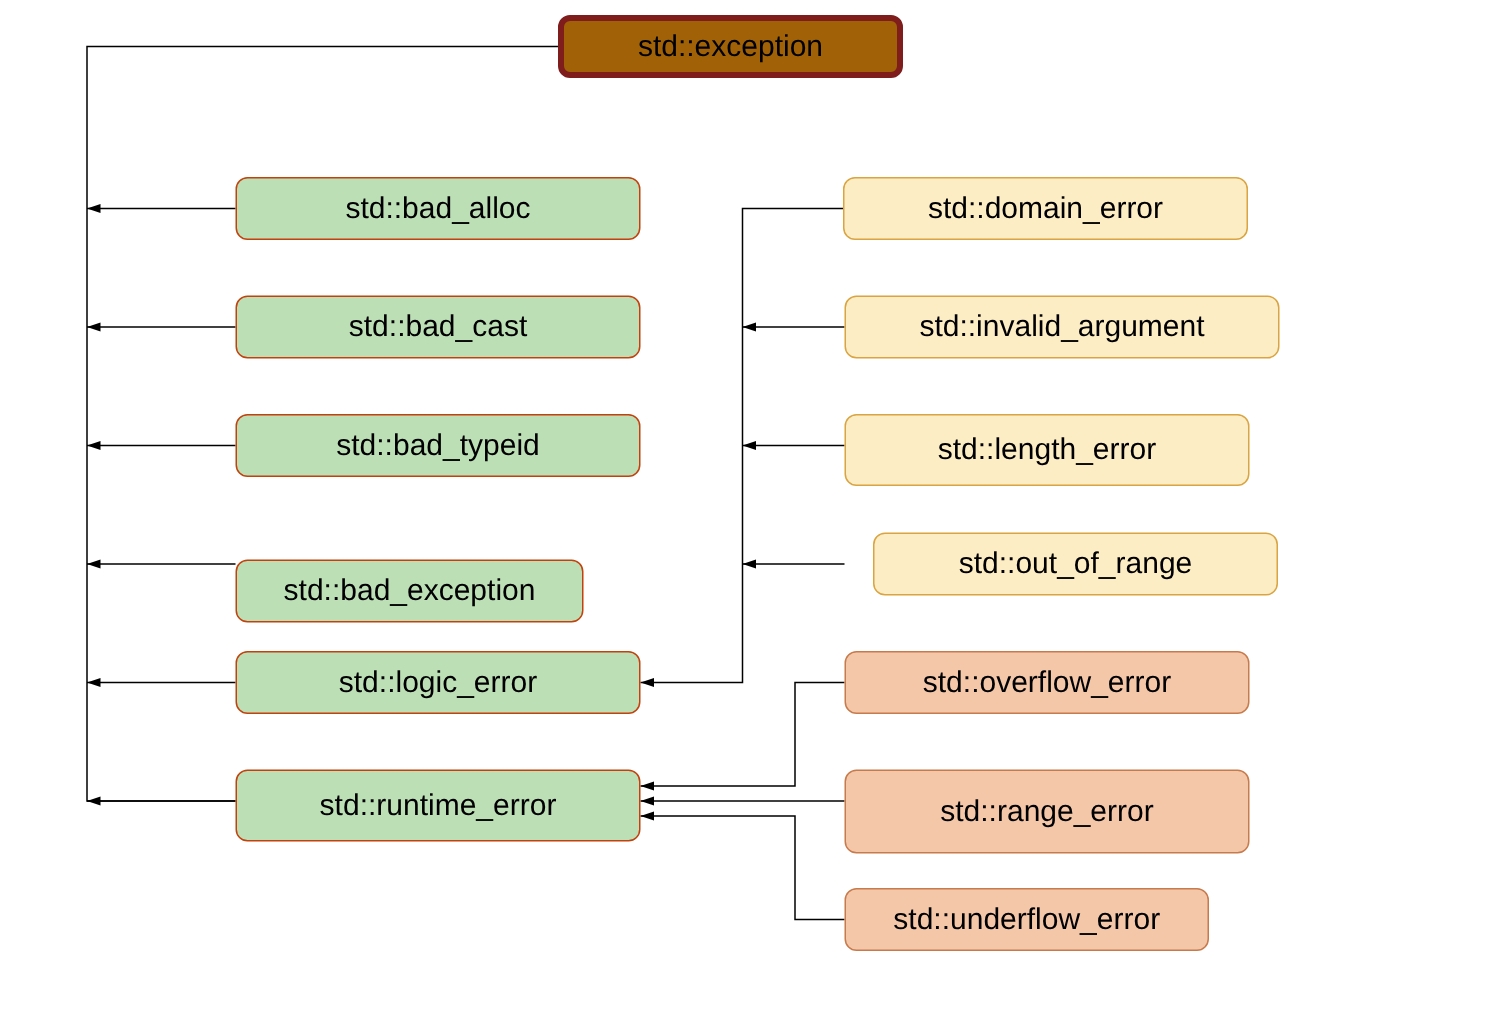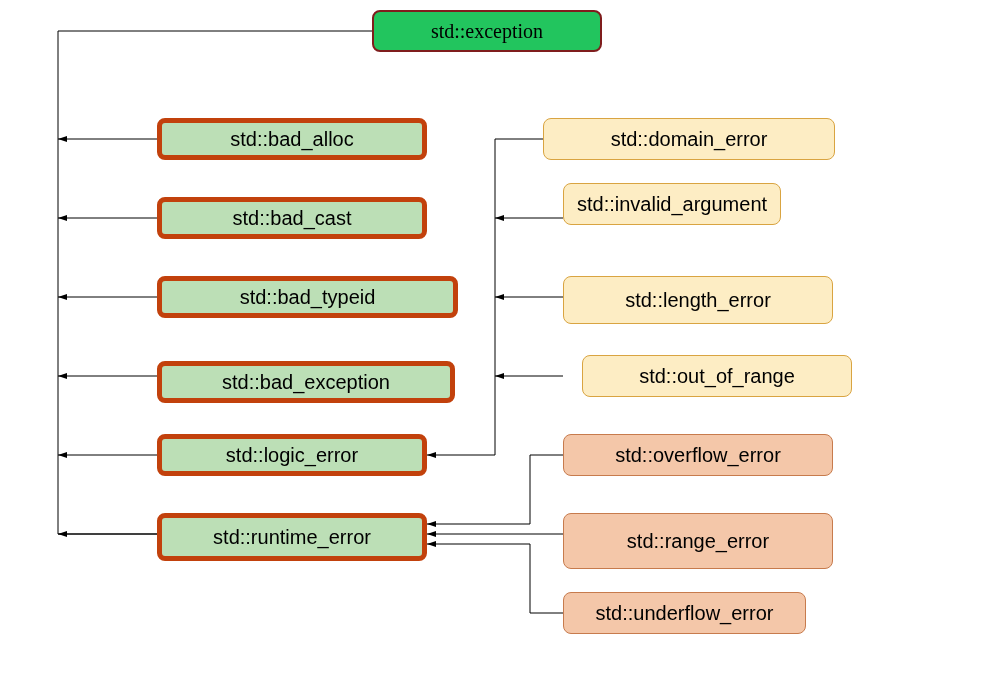--- a/index.html
+++ b/index.html
@@ -16,27 +16,26 @@
       border-radius: 8px;
       padding: 8px 16px;
       font-size: 20px;
       box-sizing: border-box;
       display: flex;
       align-items: center;
       justify-content: center;
       white-space: nowrap;
     }
     .blue {
-      background: #22c55e;
-      border: 2px solid #7f1d1d;
-      font-family: Liberation Serif, serif;
+      background: #a16207;
+      border: 4px solid #7f1d1d;
     }
     .green {
       background: #bcdfb6;
-      border: 5px solid #c2410c;
+      border: 1px solid #c2410c;
     }
     .yellow {
       background: #fdedc4;
       border: 1px solid #d9a441;
     }
     .orange {
       background: #f4c7a9;
       border: 1px solid #c77b4d;
       text-align: center;
     }
@@ -81,37 +80,37 @@
 <div class="node blue" style="left:372px;top:10px;width:230px;height:42px">
   <span>std::exception</span>
 </div>
 
 <div class="node green" style="left:157px;top:118px;width:270px;height:42px">
   <span>std::bad_alloc</span>
 </div>
 <div class="node green" style="left:157px;top:197px;width:270px;height:42px">
   <span>std::bad_cast</span>
 </div>
-<div class="node green" style="left:157px;top:276px;width:301px;height:42px">
+<div class="node green" style="left:157px;top:276px;width:270px;height:42px">
   <span>std::bad_typeid</span>
 </div>
-<div class="node green" style="left:157px;top:361px;width:298px;height:42px">
+<div class="node green" style="left:157px;top:373px;width:232px;height:42px">
   <span>std::bad_exception</span>
 </div>
 <div class="node green" style="left:157px;top:434px;width:270px;height:42px">
   <span>std::logic_error</span>
 </div>
 <div class="node green" style="left:157px;top:513px;width:270px;height:48px">
   <span>std::runtime_error</span>
 </div>
 
-<div class="node yellow" style="left:543px;top:118px;width:292px;height:42px">
+<div class="node yellow" style="left:562px;top:118px;width:270px;height:42px">
   <span>std::domain_error</span>
 </div>
-<div class="node yellow" style="left:563px;top:183px;width:218px;height:42px">
+<div class="node yellow" style="left:563px;top:197px;width:290px;height:42px">
   <span>std::invalid_argument</span>
 </div>
 <div class="node yellow" style="left:563px;top:276px;width:270px;height:48px">
   <span>std::length_error</span>
 </div>
 <div class="node yellow" style="left:582px;top:355px;width:270px;height:42px">
   <span>std::out_of_range</span>
 </div>
 
 <div class="node orange" style="left:563px;top:434px;width:270px;height:42px">

